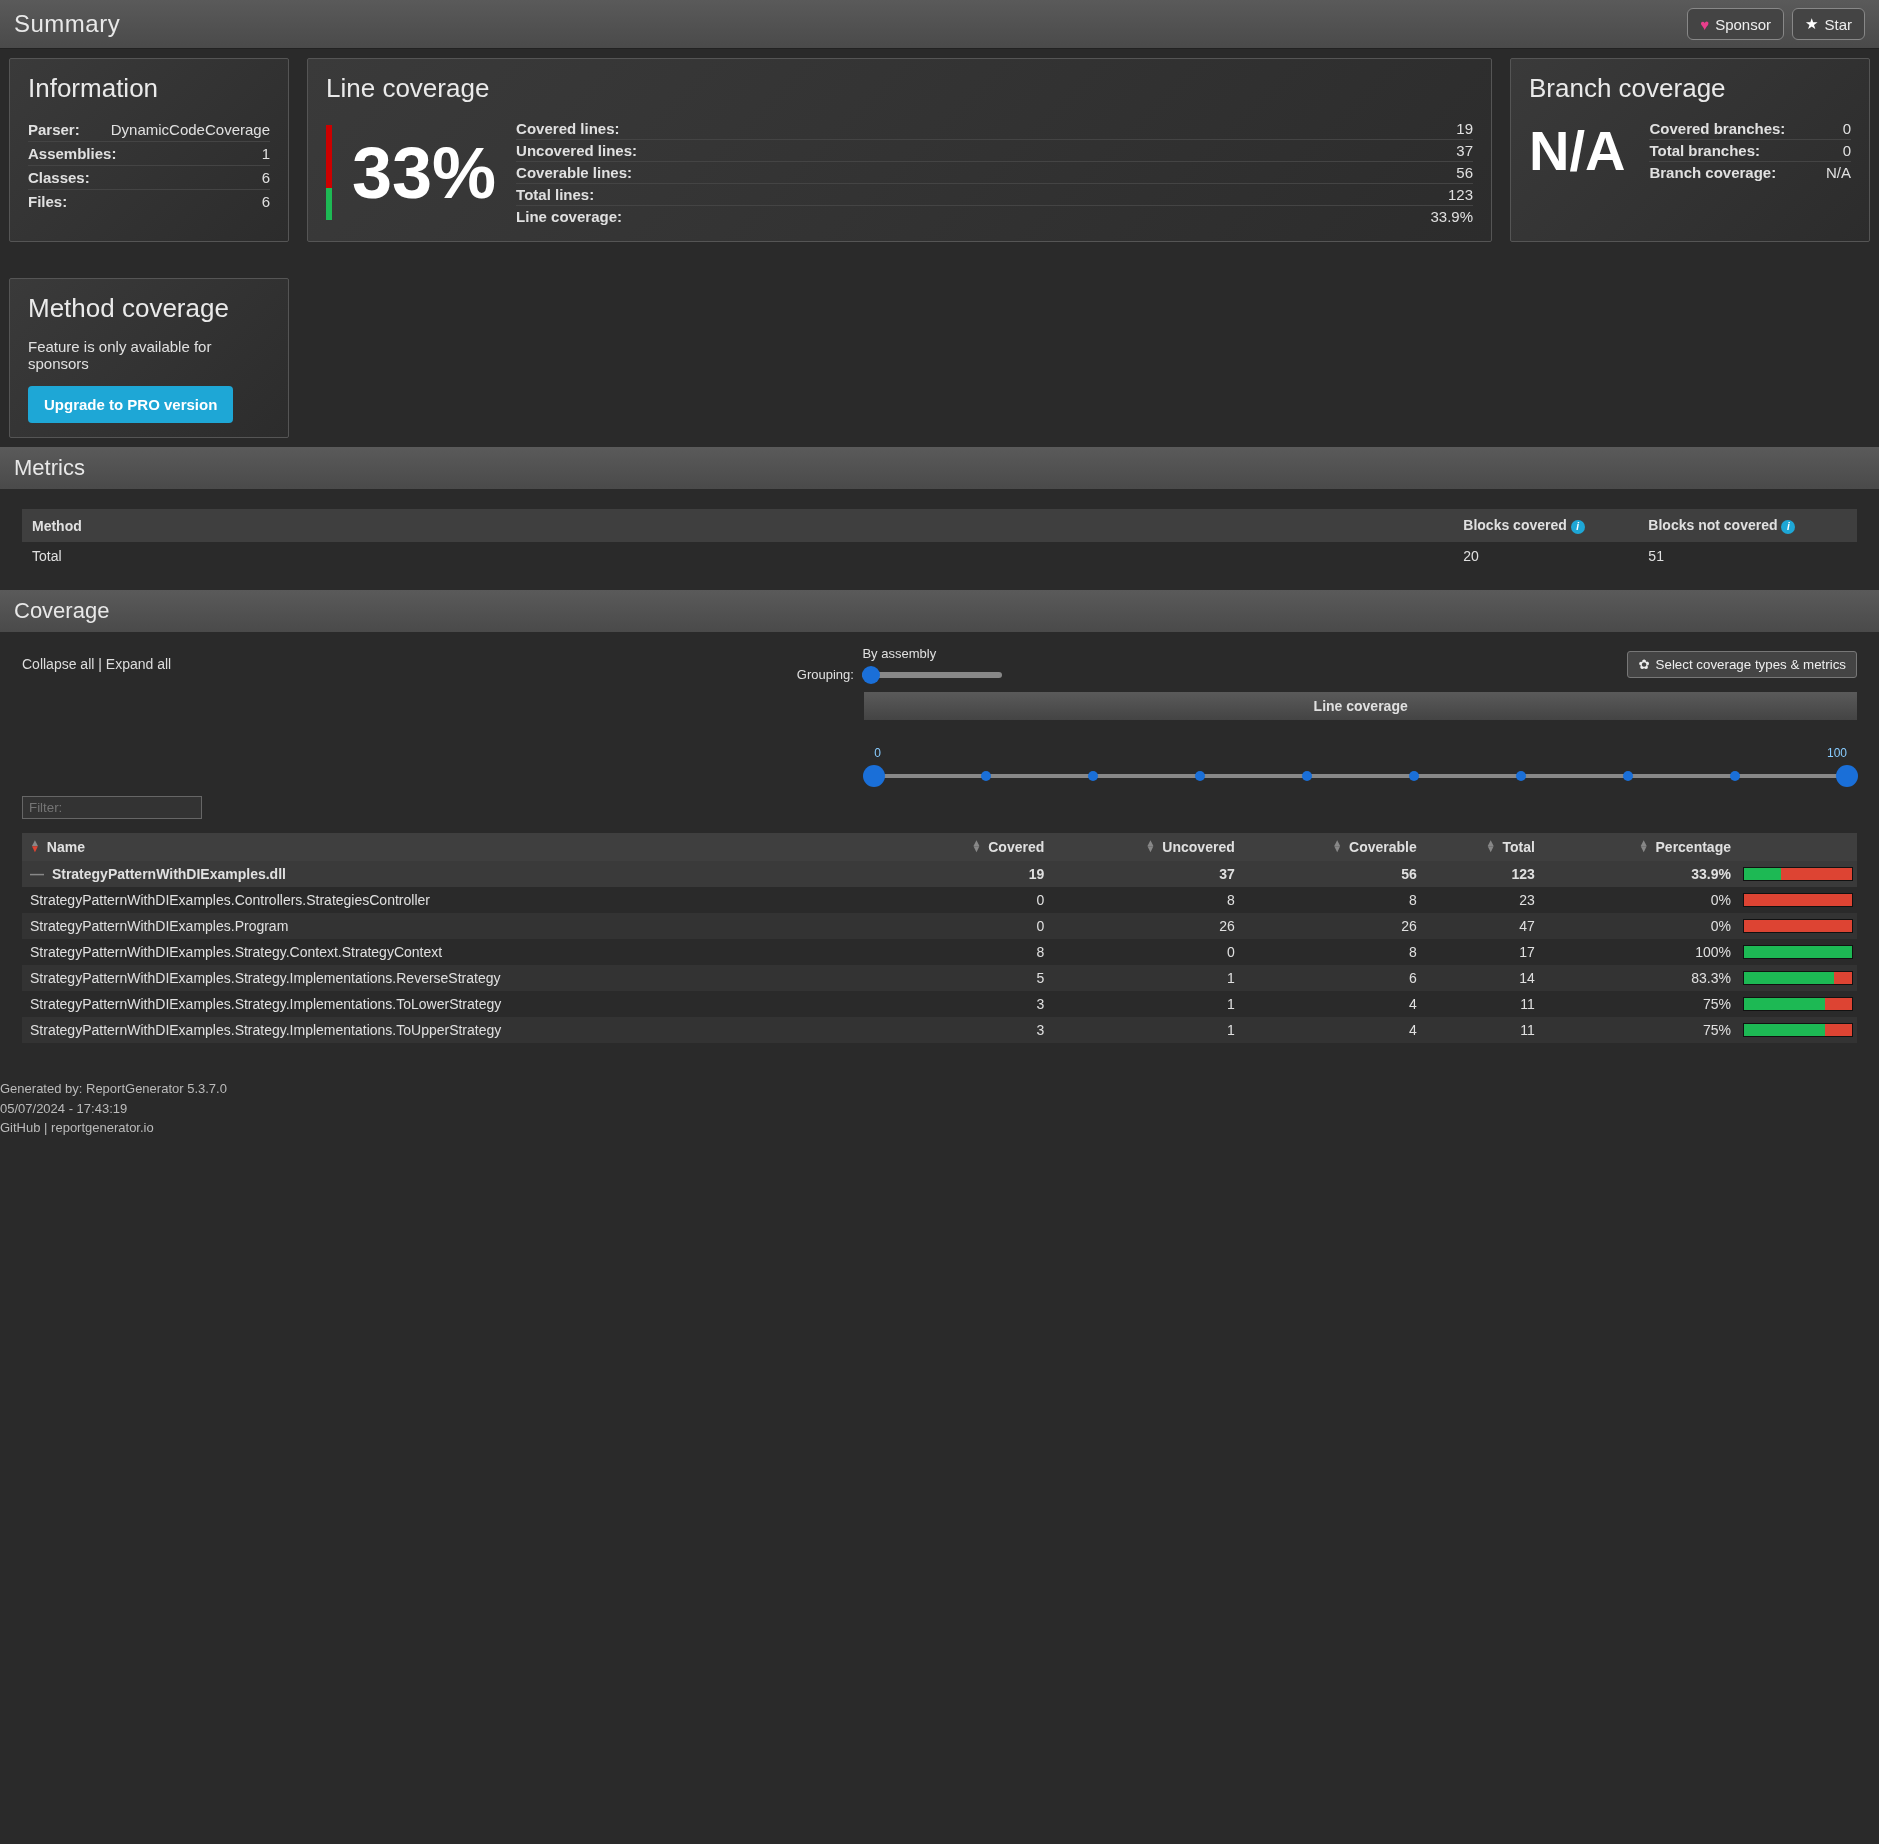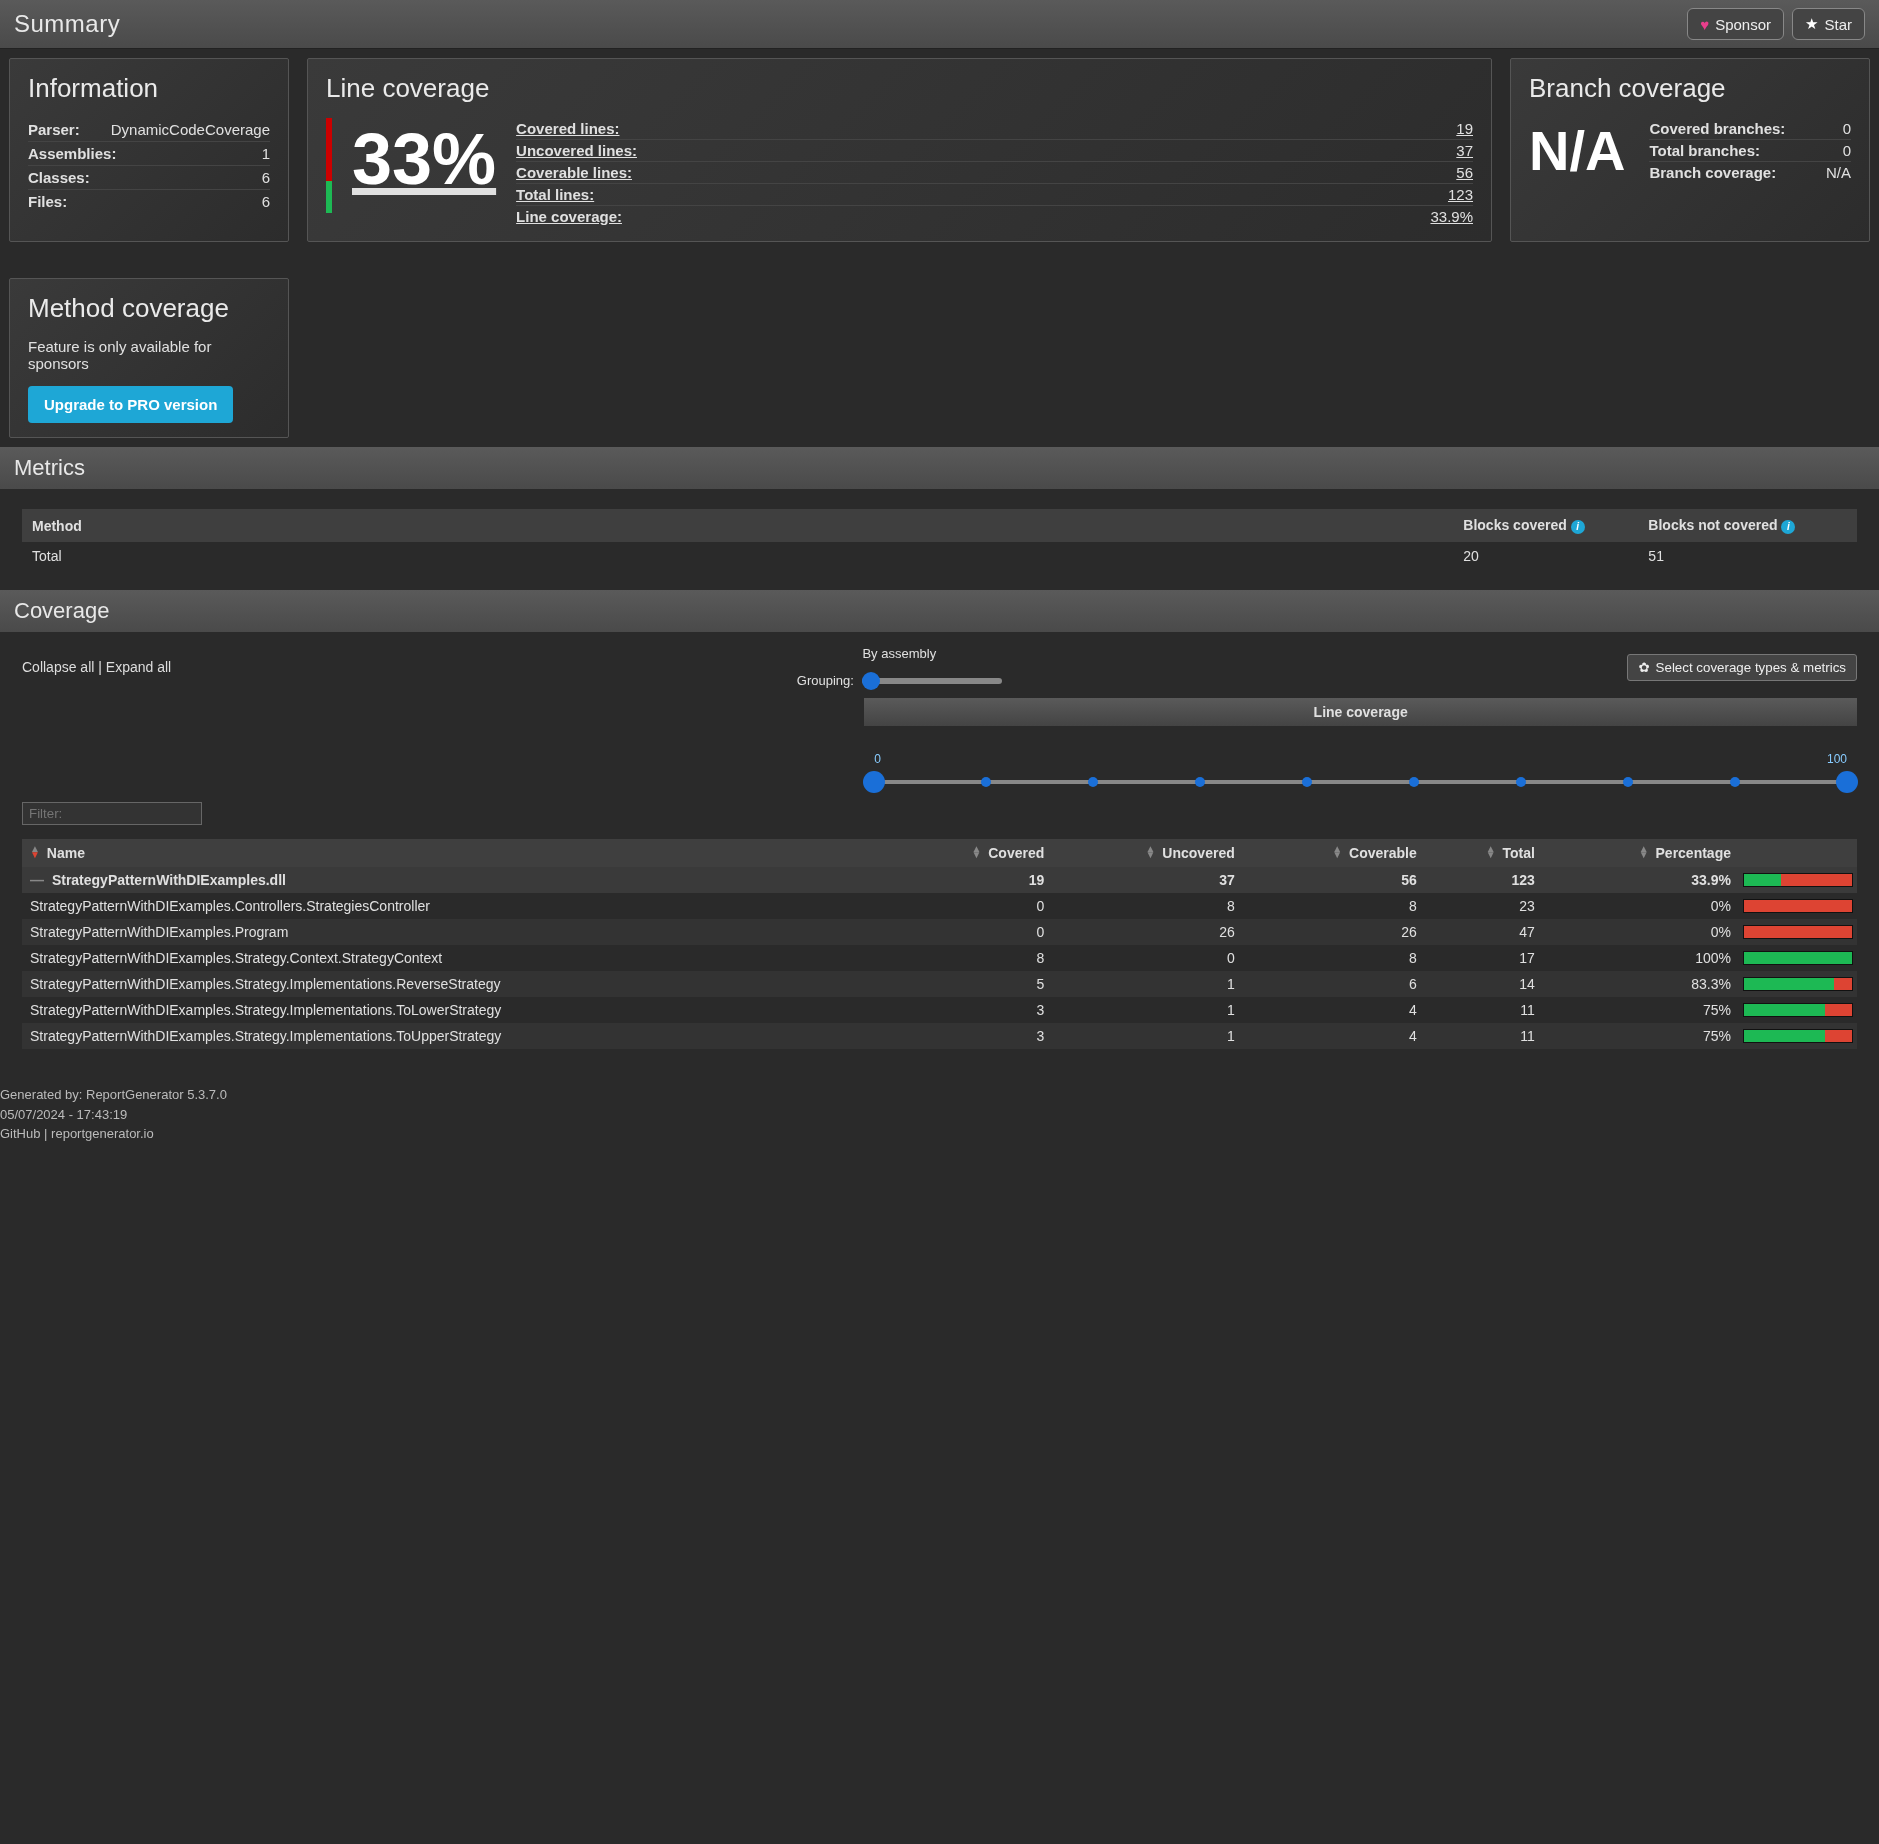--- a/index.html
+++ b/index.html
@@ -60,21 +60,21 @@
 .info-row {
   display: flex;
   justify-content: space-between;
   padding: 3px 0;
   border-bottom: 1px solid #444;
   font-size: 15px;
 }
 .info-row:last-child { border-bottom: none; }
 .info-label { font-weight: bold; }
 .line-card { flex: 1; min-width: 360px; display: flex; flex-direction: column; }
-.line-body { display: flex; gap: 20px; text-decoration: underline; }
+.line-body { display: flex; align-items: center; gap: 20px; }
 .vbar {
   width: 6px;
   height: 95px;
   background: linear-gradient(to bottom, #cc0000 0%, #cc0000 66%, #1db954 66%, #1db954 100%);
 }
 .big-pct { font-size: 72px; font-weight: bold; color: #fff; }
 .line-stats { flex: 1; }
 .stat-row {
   display: flex;
   justify-content: space-between;
@@ -138,21 +138,21 @@
   flex-wrap: wrap;
   gap: 10px;
 }
 .collapse-links a { color: #ddd; text-decoration: none; cursor: pointer; }
 .grouping {
   display: flex;
   flex-direction: column;
   align-items: center;
   font-size: 13px;
 }
-.grouping-label { margin-bottom: 12px; }
+.grouping-label { margin-bottom: 6px; }
 .grouping-row { display: flex; align-items: center; gap: 8px; }
 input[type=range].grp-slider {
   -webkit-appearance: none;
   width: 140px; height: 6px;
   background: #888; border-radius: 3px;
 }
 input[type=range].grp-slider::-webkit-slider-thumb {
   -webkit-appearance: none;
   width: 18px; height: 18px; border-radius: 50%;
   background: #1a6fd8; cursor: pointer;

